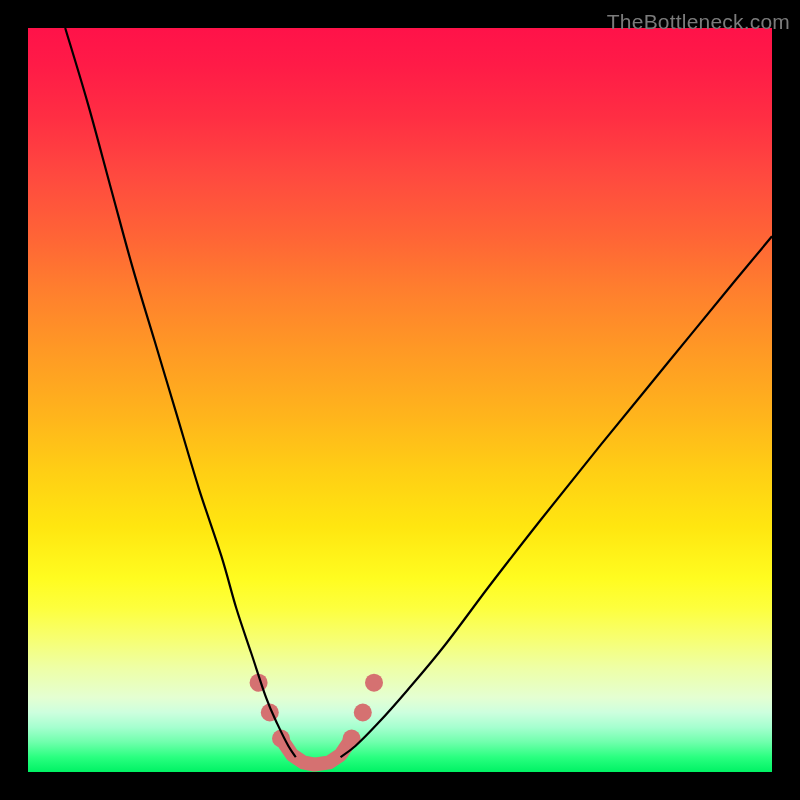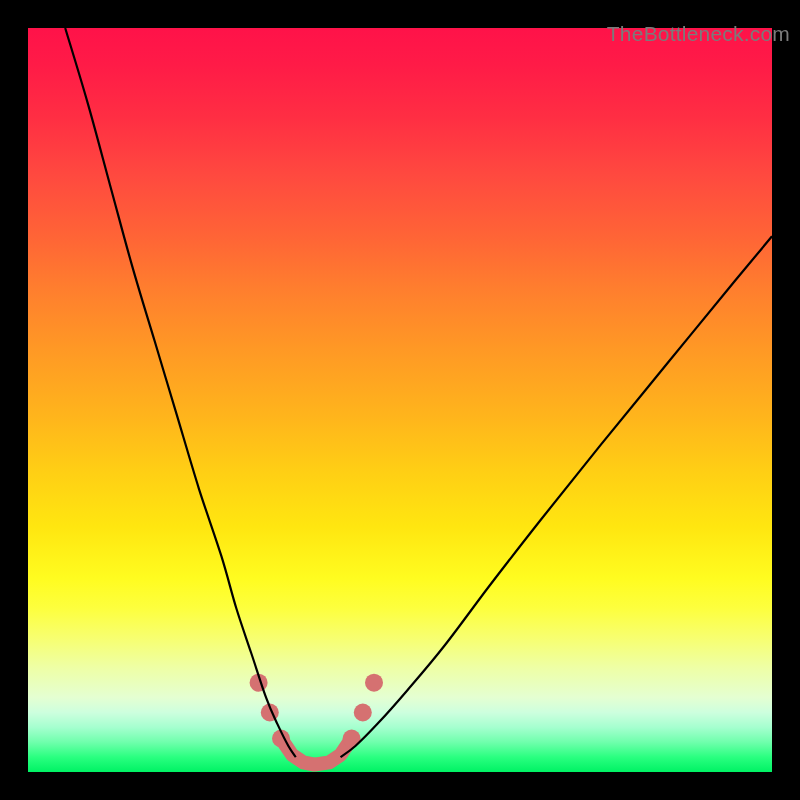--- a/index.html
+++ b/index.html
@@ -12,21 +12,21 @@
     font-family: Arial, Helvetica, sans-serif;
   }
   .outer {
     position: relative;
     width: 800px;
     height: 800px;
     background: #000;
   }
   .watermark {
     position: absolute;
-    top: 22px;
+    top: 10px;
     right: 10px;
     color: #7b7b7b;
     font-size: 21px;
     font-weight: 400;
     letter-spacing: 0.2px;
     z-index: 30;
     text-align: center;
   }
   .plot-area {
     position: absolute;

